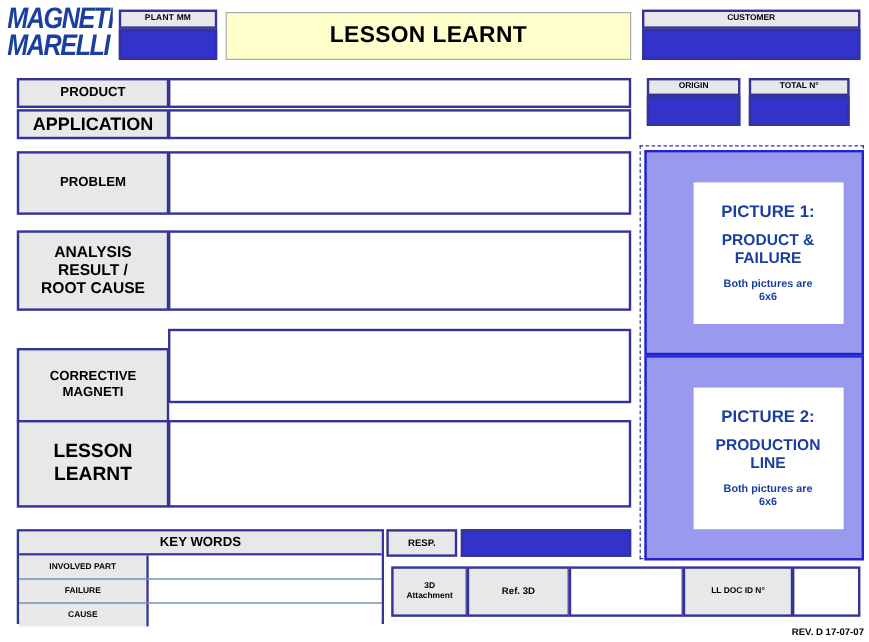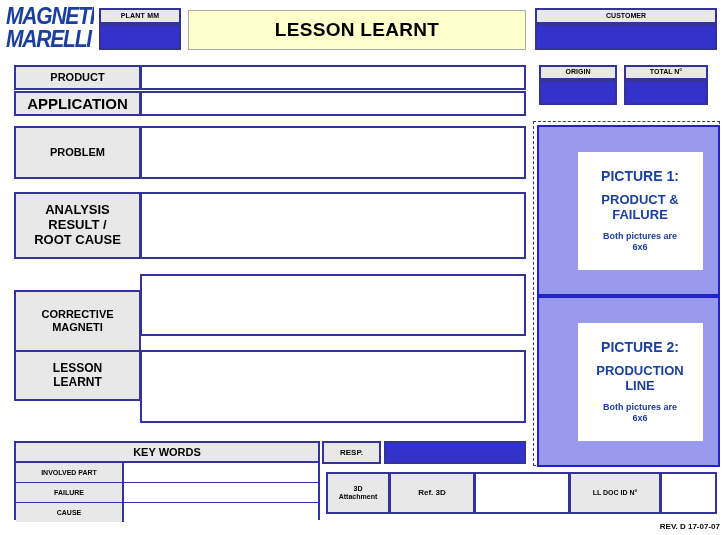--- a/index.html
+++ b/index.html
@@ -101,21 +101,21 @@
   
   #problem-label { left: 14px; top: 126px; width: 127px; height: 53px; font-size: 11px; }
   #problem-value { left: 140px; top: 126px; width: 386px; height: 53px; }
 
   #analysis-label { left: 14px; top: 192px; width: 127px; height: 67px; font-size: 13px; }
   #analysis-value { left: 140px; top: 192px; width: 386px; height: 67px; }
 
   #corrective-label { left: 14px; top: 274px; width: 127px; height: 62px; font-size: 11px; margin-top: 16px; }
   #corrective-value { left: 140px; top: 274px; width: 386px; height: 62px; }
 
-  #lesson-label { left: 14px; top: 350px; width: 127px; height: 51px; font-size: 12px; }
+  #lesson-label { left: 14px; top: 350px; width: 127px; height: 73px; font-size: 16px; }
   #lesson-value { left: 140px; top: 350px; width: 386px; height: 73px; }
 
   
   #picture-area {
     left: 533px; top: 121px; width: 187px; height: 345px;
     border: 1px dashed #333399;
     background: #ffffff;
     padding: 2px;
   }
   .pic-panel {

